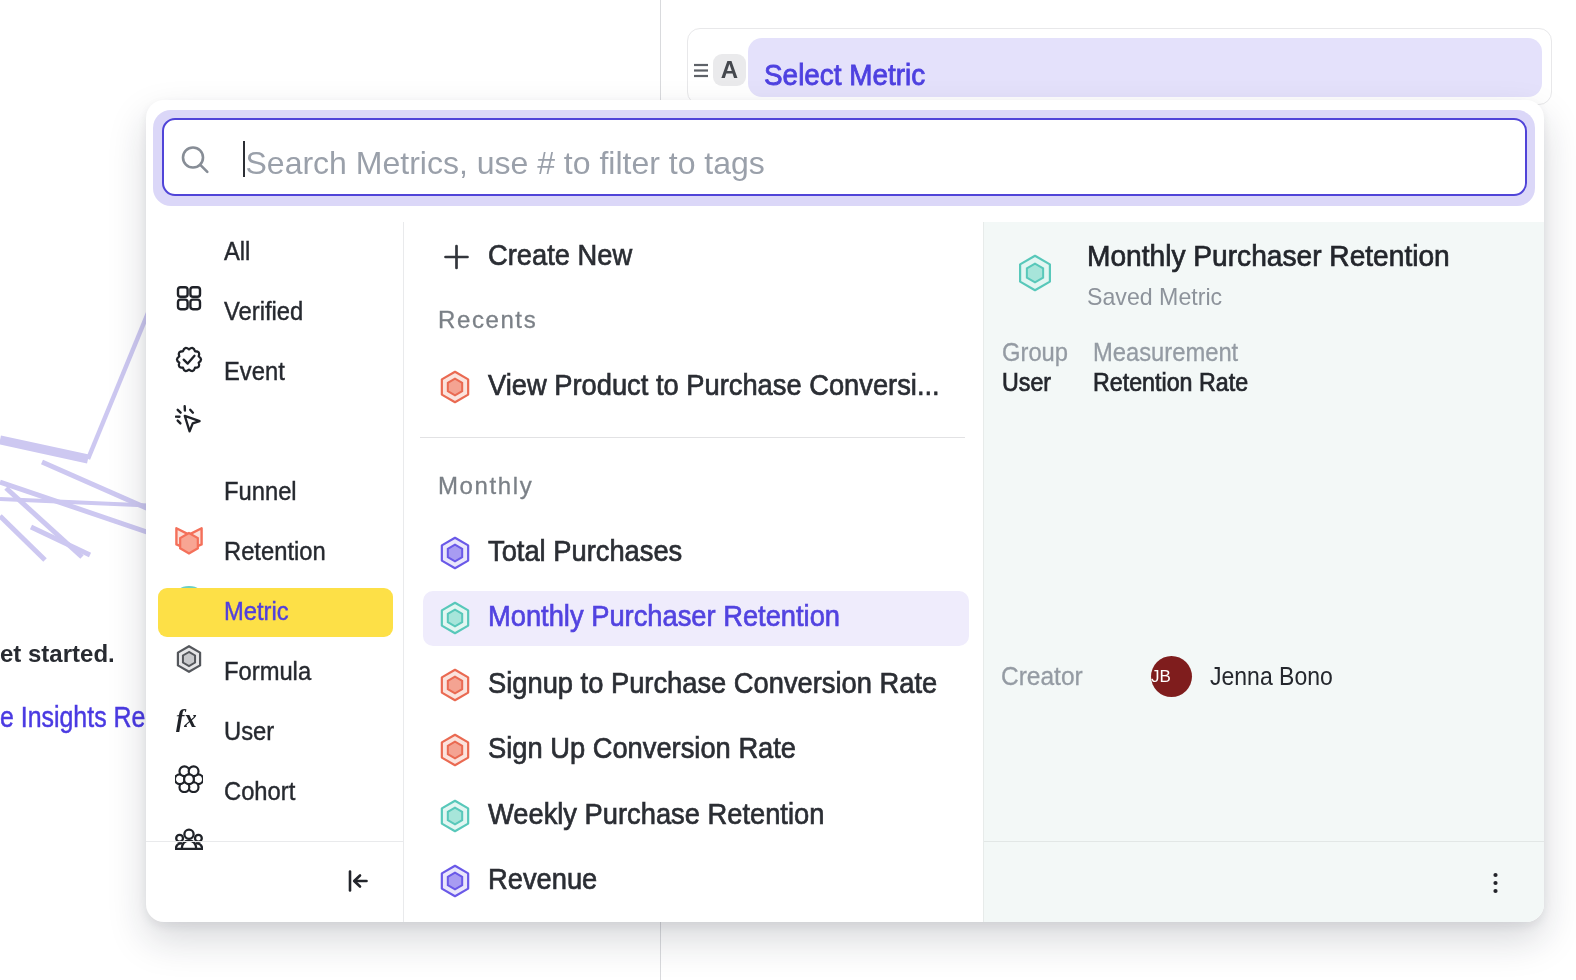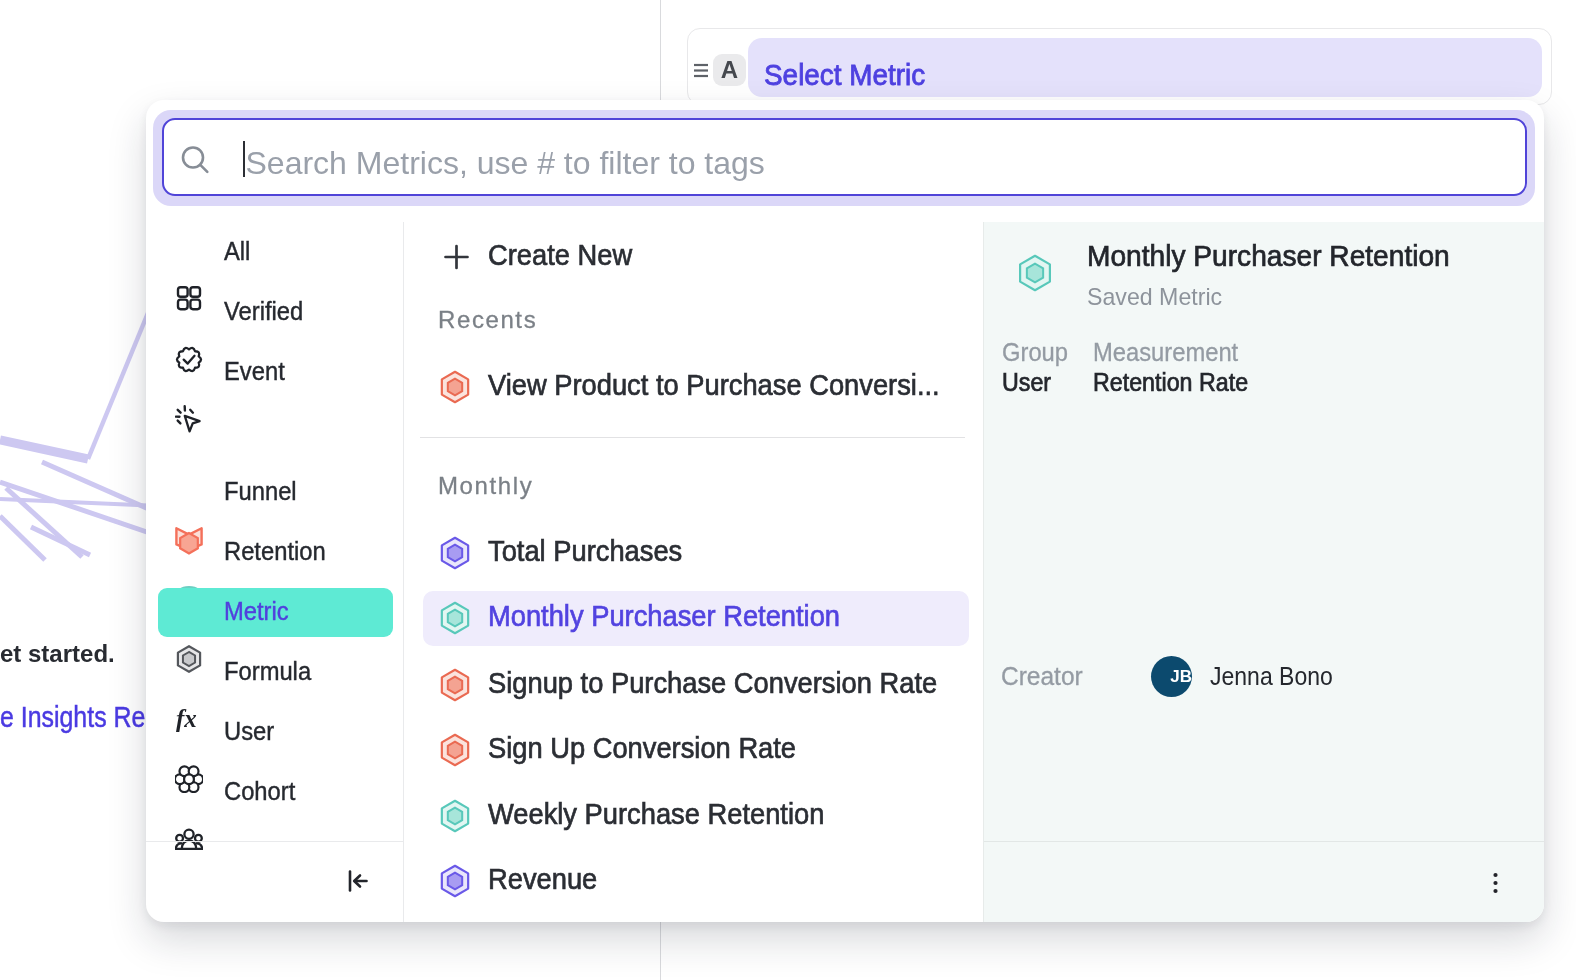--- a/index.html
+++ b/index.html
@@ -36,21 +36,21 @@
   #sidebar { position:absolute; left:0; top:0; width:257px; height:700px; }
   #vdiv1 { position:absolute; left:257px; top:0; width:1px; height:700px; background:#e9eaec; }
   #vdiv2 { position:absolute; left:837px; top:0; width:1px; height:700px; background:#e7ebea; }
   #rightpanel { position:absolute; left:838px; top:0; width:560px; height:700px;
     background:#f3f8f7; border-radius:0 0 18px 0; }
 
   .srow { position:absolute; left:12px; width:235px; height:49px; border-radius:9px; }
   .srow .ic { position:absolute; left:17px; top:50%; transform:translateY(-50%); width:28px; height:28px;margin-top:47px; }
   .srow .tx { position:absolute; left:66px; top:50%; transform:translateY(-52%) scaleX(.95); transform-origin:left center;
     font-size:25px; color:#26292f; -webkit-text-stroke:0.4px currentColor; white-space:nowrap;}
-  .srow.sel { background:#5eead4; }
+  .srow.sel { background:#fde047; }
   .srow.sel .tx { color:#5140dd; }
   #sfoot { position:absolute; left:0px; top:618.5px; width:257px; height:1px; background:#e9eaec; }
 
   .mrow { position:absolute; left:19px; width:546px; height:55px; border-radius:10px;text-align:right; }
   .mrow .ic { position:absolute; left:16.6px; top:50%; transform:translateY(-50%); width:30px; height:34px; }
   .mrow .tx { position:absolute; left:64.6px; top:50%; transform:translateY(-56%) scaleX(.91); transform-origin:left center;
     font-size:30px; color:#2b2e34; -webkit-text-stroke:0.7px currentColor; white-space:nowrap;}
   .mrow.sel { background:#efecfc; }
   .mrow.sel .tx { color:#5243e0; }
   .mlabel { position:absolute; left:34px; font-size:24px; color:#7b8087; letter-spacing:1.6px; -webkit-text-stroke:0.3px currentColor;}
@@ -274,21 +274,21 @@
             <path d="M17.00,1.80 L2.10,10.40 L2.10,27.60 L17.00,36.20 L31.90,27.60 L31.90,10.40 Z" fill="#e2f6f2" stroke="#58c8ba" stroke-width="2.2" stroke-linejoin="round"></path>
             <path d="M17.00,9.60 L8.86,14.30 L8.86,23.70 L17.00,28.40 L25.14,23.70 L25.14,14.30 Z" fill="#a7e5da" stroke="#58c8ba" stroke-width="2"></path>
           </svg></span>
         <div class="abs cstr" style="left:103px;top:18.2px;font-size:29px;color:#23262c;transform:scaleX(.97)">Monthly Purchaser Retention</div>
         <div class="abs" style="left:103px;top:60.9px;font-size:24px;color:#8d939b;transform:scaleX(.965);transform-origin:left top">Saved Metric</div>
         <div class="rp-label" style="left:18px;top:116px">Group</div>
         <div class="rp-label" style="left:109px;top:116px">Measurement</div>
         <div class="rp-val" style="left:18px;top:146px">User</div>
         <div class="rp-val" style="left:109px;top:146px">Retention Rate</div>
         <div class="rp-label" style="left:17.4px;top:439.9px;transform:scaleX(.98)">Creator</div>
-        <div class="abs" style="left:167px;top:433.5px;width:41px;height:41px;border-radius:50%;background:#0c4a6e;color:#fff;font-weight:700;font-size:17px;text-align:right;line-height:41px">JB</div>
+        <div class="abs" style="left:167px;top:433.5px;width:41px;height:41px;border-radius:50%;background:#7f1d1d;color:#fff;font-weight:400;font-size:17px;text-align:left;line-height:41px">JB</div>
         <div class="abs" style="left:225.7px;top:439px;font-size:26px;color:#24272d;transform:scaleX(.885);transform-origin:left center">Jenna Bono</div>
         <div class="abs" style="left:0px;top:619px;width:560px;height:1px;background:#e2e7e6"></div>
         <svg class="abs" style="left:507px;top:650px" width="9" height="22" viewBox="0 0 9 22">
           <circle cx="4.5" cy="3" r="2.1" fill="#23242a"></circle>
           <circle cx="4.5" cy="11" r="2.1" fill="#23242a"></circle>
           <circle cx="4.5" cy="19" r="2.1" fill="#23242a"></circle>
         </svg>
       </div>
     </div>
   </div>

